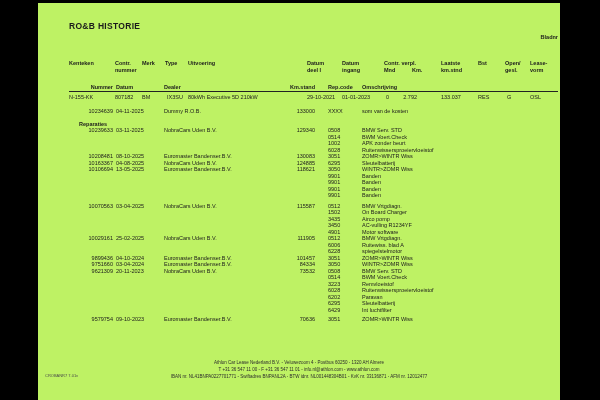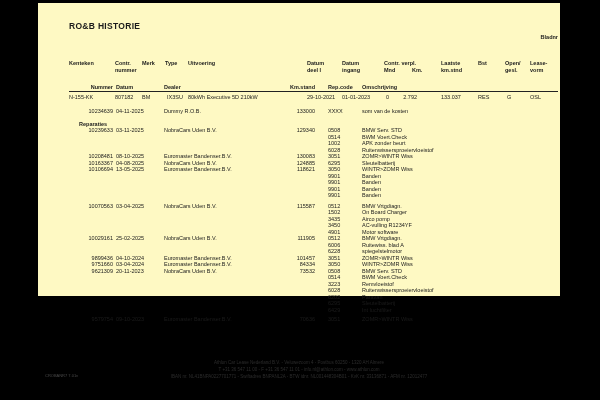--- a/index.html
+++ b/index.html
@@ -1,20 +1,20 @@
 <!DOCTYPE html>
 <html><head>
 <meta charset="utf-8">
 <style>
   html,body{margin:0;padding:0;}
   body{
     width:600px;height:400px;position:relative;background:#000;
     font-family:"Liberation Sans","DejaVu Sans",sans-serif;color:#1b1b1b;overflow:hidden;
   }
-  .page{position:absolute;left:38px;top:3px;width:522px;height:293px;background:#fef9c3;}
+  .page{position:absolute;left:38px;top:3px;width:522px;height:397px;background:#bef264;}
   .title{position:absolute;left:31px;top:18px;font-size:8.5px;font-weight:bold;letter-spacing:.3px;white-space:nowrap;}
   .bladnr{position:absolute;left:480px;top:31px;width:40px;text-align:right;font-size:5.5px;font-weight:bold;}
   .h{position:absolute;font-size:5.5px;line-height:7px;font-weight:bold;white-space:pre;}
   .v{position:absolute;font-size:5.5px;line-height:6.5px;white-space:nowrap;}
   .r{text-align:right;}
   .rule{position:absolute;left:31px;top:88px;width:489px;height:0;border-top:1px solid #222;}
   .entries{position:absolute;left:0;top:105px;width:522px;font-size:5.5px;line-height:6.5px;}
   .entry{position:relative;min-height:6.5px;}
   .entry .cn{position:absolute;left:30px;top:0;width:45px;text-align:right;}
   .entry .cd{position:absolute;left:78px;top:0;white-space:nowrap;}

